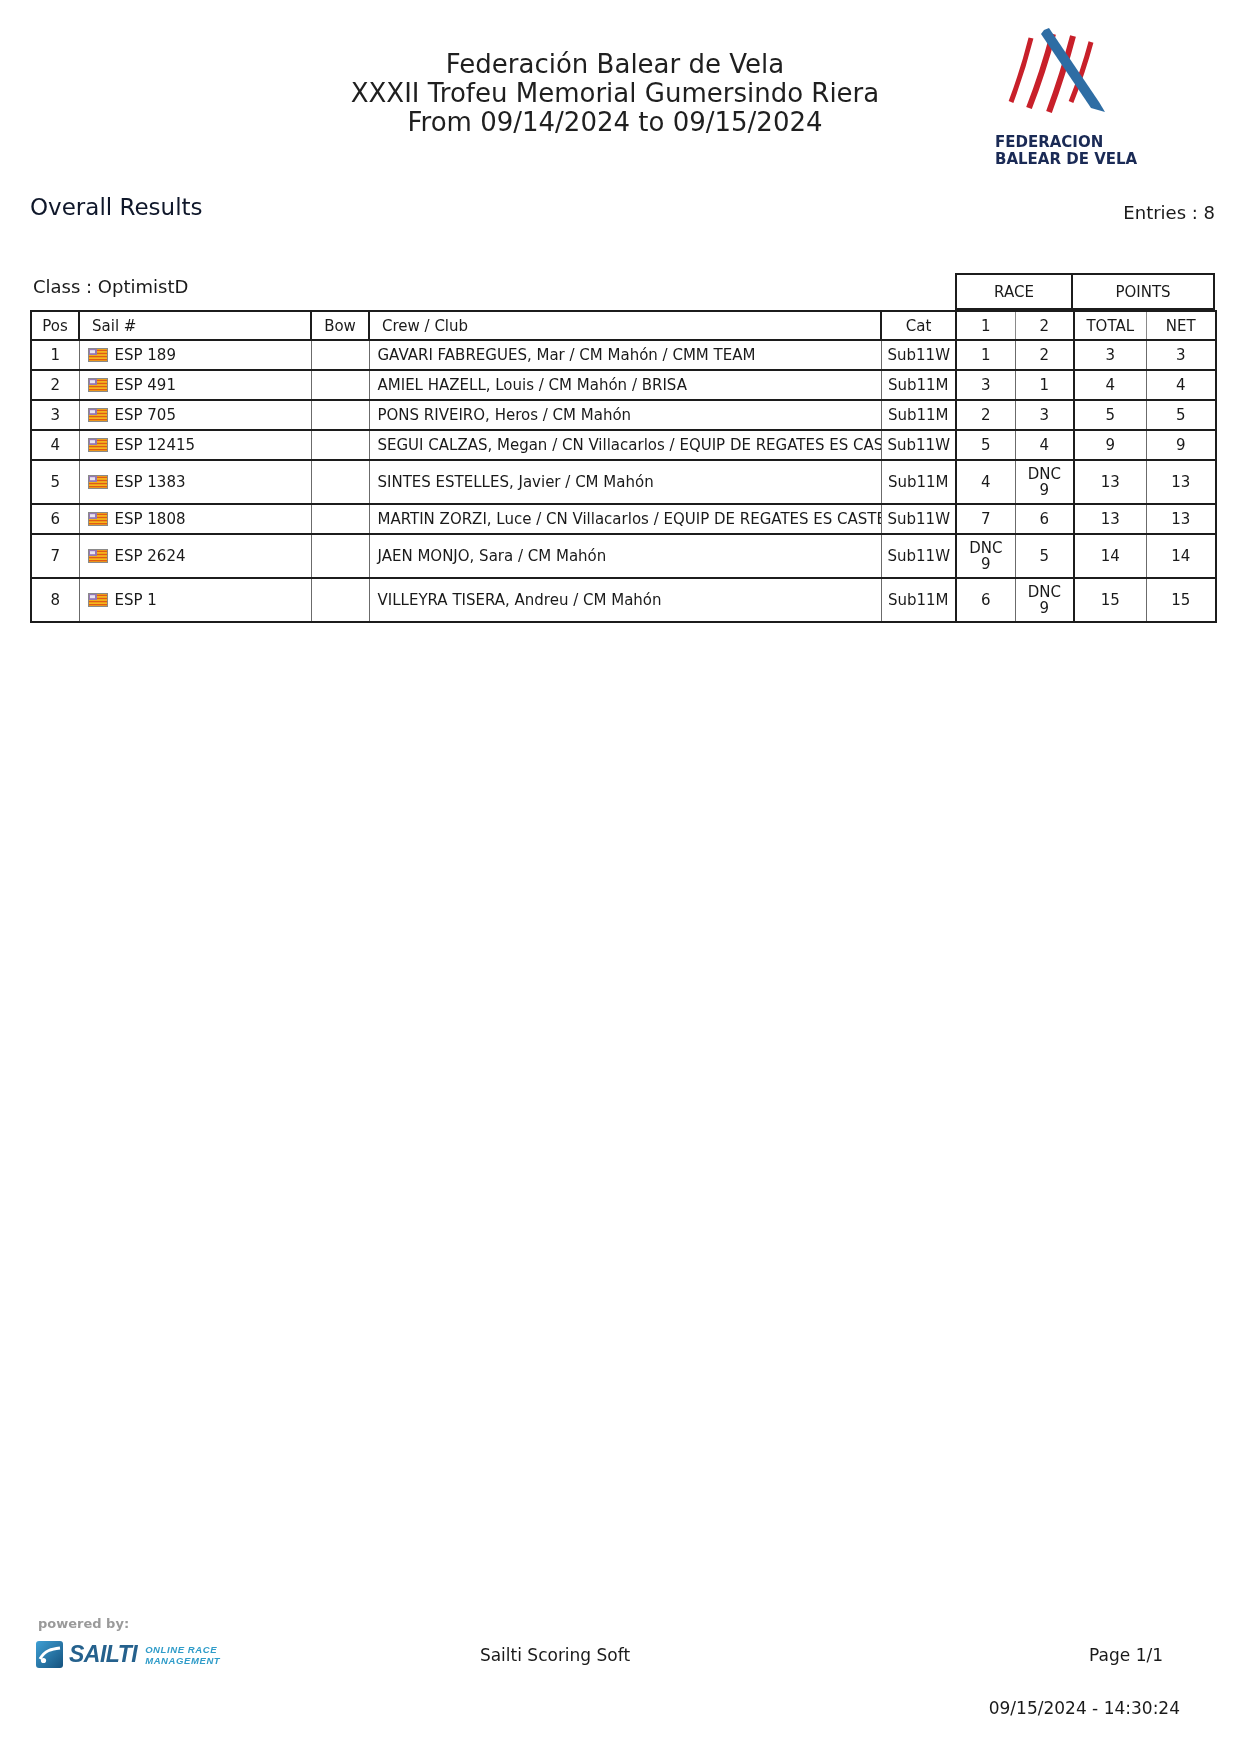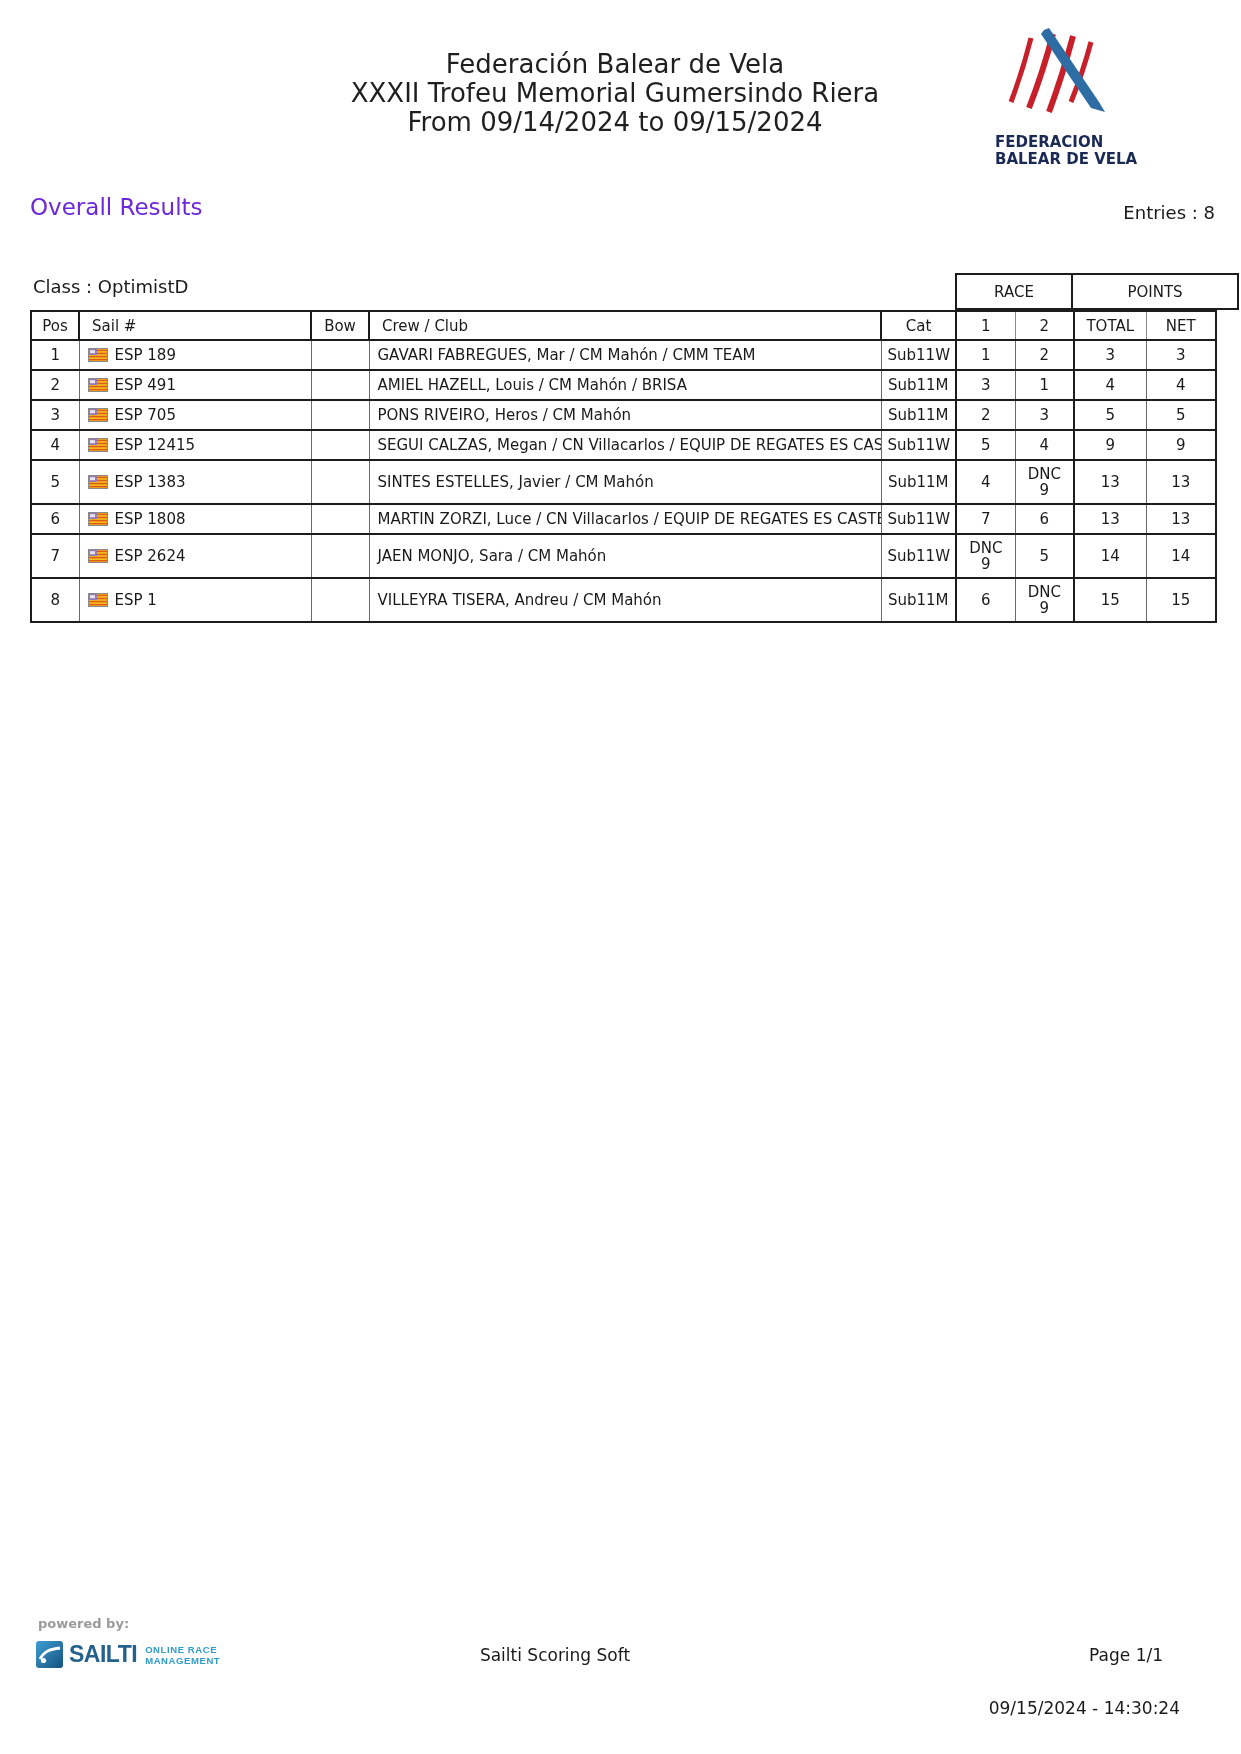--- a/index.html
+++ b/index.html
@@ -9,30 +9,30 @@
     overflow:hidden;
   }
 
   
   .title-block { position:absolute; left:20px; top:50px; width:1190px; text-align:center;
     font-size:26px; line-height:29px; color:#1f1f1f; }
   .fed-logo { position:absolute; left:995px; top:28px; width:150px; }
   .fed-logo-text { font-size:15px; font-weight:bold; color:#1a2a55; line-height:17px; letter-spacing:0px; }
 
   
-  .overall-title { position:absolute; left:30px; top:194px; font-size:23px; color:#6d28d9; }
+  .overall-title { position:absolute; left:30px; top:194px; font-size:23px; color:#0f172a; }
   .entries { position:absolute; right:26px; top:202px; font-size:18px; }
   .class-label { position:absolute; left:33px; top:276px; font-size:18px; }
 
   
   .group-box { position:absolute; top:273px; height:37px; border:2px solid #1c1c1c;
     box-sizing:border-box; display:flex; align-items:center; justify-content:center;
     font-size:15px; background:#fff; }
   .race-box { left:955px; width:118px; }
-  .points-box { left:1071px; width:168px; }
+  .points-box { left:1071px; width:144px; }
 
   
   table.results { position:absolute; left:30px; top:310px; width:1185px;
     border-collapse:collapse; table-layout:fixed; font-size:15px; }
   table.results { border:2px solid #1c1c1c; }
   th { border:2px solid #1c1c1c; font-weight:normal; height:27px; padding:0 6px;
     background:#fff; overflow:hidden; white-space:nowrap; }
   td { border:1px solid #6b6b6b; border-top:2px solid #1c1c1c; border-bottom:2px solid #1c1c1c;
     height:18px; padding:5px 6px; line-height:16px; overflow:hidden; white-space:nowrap; }
   td.c-r1, td.c-total { border-left:2px solid #1c1c1c; }
@@ -42,21 +42,21 @@
   th.h-net  { border-left:1px solid #b91c1c; }
   th.h-pos, th.h-bow, th.h-cat, th.h-r1, th.h-r2, th.h-total, th.h-net { text-align:center; }
   th.h-sail, th.h-crew { text-align:left; padding-left:12px; }
   td.c-pos, td.c-bow, td.c-cat, td.c-r1, td.c-r2, td.c-total, td.c-net { text-align:center; }
   td.c-sail, td.c-crew { text-align:left; padding-left:8px; }
   .flag { display:inline-block; vertical-align:-2px; margin-right:7px; line-height:0; }
   .rl { display:block; text-align:center; }
 
   
   .powered-by { position:absolute; left:38px; top:1616px; font-size:13px; font-weight:bold; color:#9a9a9a; }
-  .sailti { position:absolute; left:36px; top:1641px; display:flex; align-items:center; }
+  .sailti { position:absolute; left:36px; top:1641px; display:flex; align-items:center;font-style:italic; }
   .sailti-word { font-family:"Liberation Sans",sans-serif; font-size:23px; font-weight:bold;
     color:#25618d; margin-left:6px; letter-spacing:-0.5px; }
   .sailti-tag { margin-left:8px; font-family:"Liberation Sans",sans-serif; font-size:9.5px;
     font-weight:bold; color:#2f9cc9; line-height:11px; letter-spacing:0.6px; }
   .footer-center { position:absolute; left:0; top:1645px; width:1110px; text-align:center; font-size:17px; }
   .footer-page { position:absolute; right:78px; top:1645px; font-size:17px; }
   .footer-timestamp { position:absolute; right:61px; top:1698px; font-size:17px; }
 </style>
 </head>
 <body>

